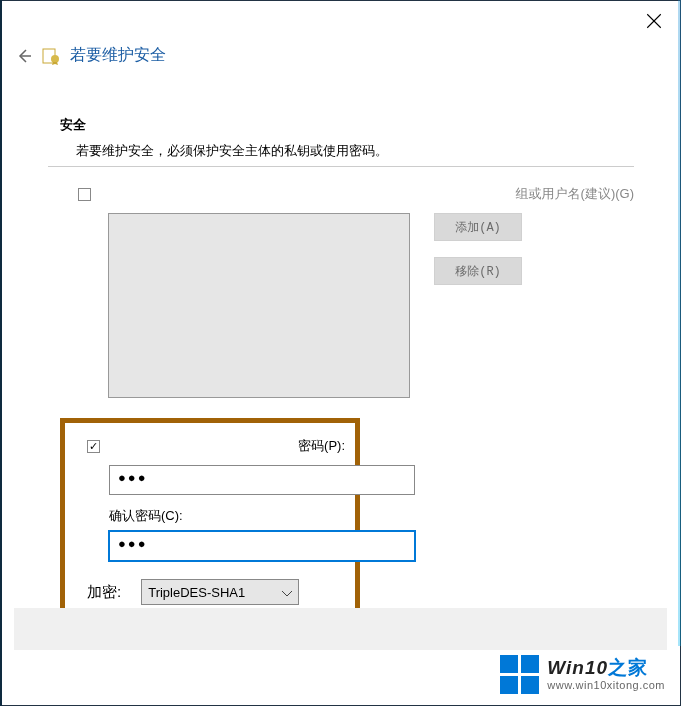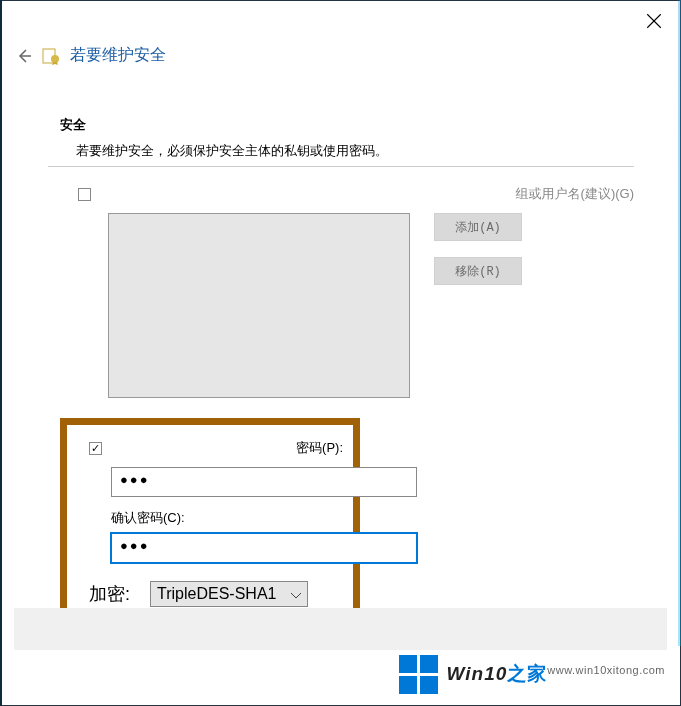--- a/index.html
+++ b/index.html
@@ -137,21 +137,21 @@
     color: #6b6b6b;
     border: 1px solid #d0d0d0;
     font-size: 12px;
     display: flex;
     align-items: center;
     justify-content: center;
     cursor: default;
     font-family: Liberation Mono, monospace;
   }
   .highlight {
-    border: 7px solid #a16207;
+    border: 5px solid #a16207;
     margin-left: 12px;
     margin-top: 20px;
     padding: 14px 10px 14px 22px;
     width: 300px;
   }
   .field-label {
     font-size: 13px;
     margin-left: 22px;
     margin-bottom: 6px;
     margin-top: 12px;
@@ -170,28 +170,28 @@
     border: 1px solid #0078d7;
     outline: 1px solid #0078d7;
   }
   .enc-row {
     display: flex;
     align-items: center;
     gap: 20px;
     margin-top: 18px;
     margin-left: 0px;
   }
-  .enc-label { font-size: 18px; }
+  .enc-label { font-size: 15px; }
   .select {
     width: 158px;
     height: 26px;
     border: 1px solid #888;
     background: #e6e6e6;
     padding: 3px 6px;
-    font-size: 16px;
+    font-size: 13px;
     display: flex;
     justify-content: space-between;
     align-items: center;
     cursor: pointer;
   }
   .footer-bar {
     position: absolute;
     left: 14px;
     right: 14px;
     bottom: 56px;
@@ -206,21 +206,21 @@
     align-items: center;
     gap: 8px;
   }
   .wm-logo {
     display: grid;
     grid-template-columns: 18px 18px;
     grid-template-rows: 18px 18px;
     gap: 3px;
   }
   .wm-logo > div { background: #0078d7; }
-  .wm-text { display: flex; flex-direction: row; line-height: 1.1; }
+  .wm-text { display: flex; flex-direction: column; line-height: 1.1; }
   .wm-title { font-size: 19px; font-weight: bold; color: #222; font-style: italic; letter-spacing: 1px;}
   .wm-title .accent { color: #0078d7; font-style: normal;}
   .wm-url { font-size: 11px; color: #666; letter-spacing: 0.5px;}
 </style>
 </head>
 <body>
 
 <div class="outer-border"></div>
 <div class="left-accent"></div>
 <div class="right-accent"></div>

